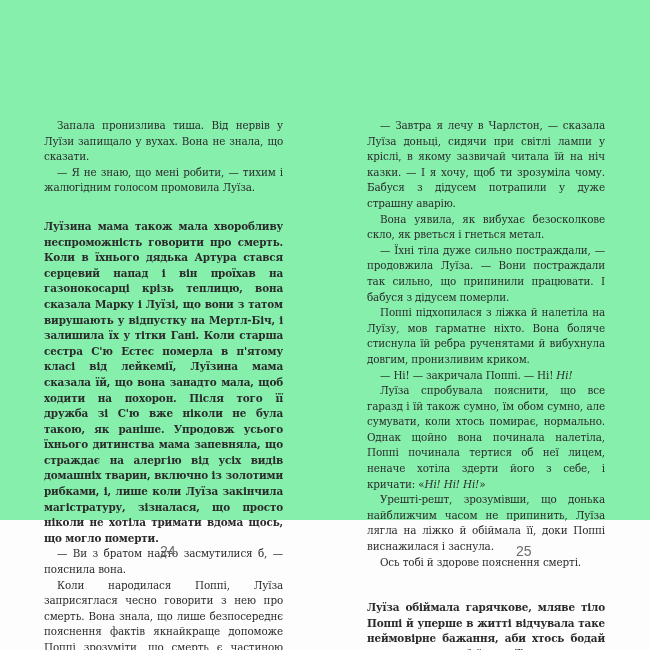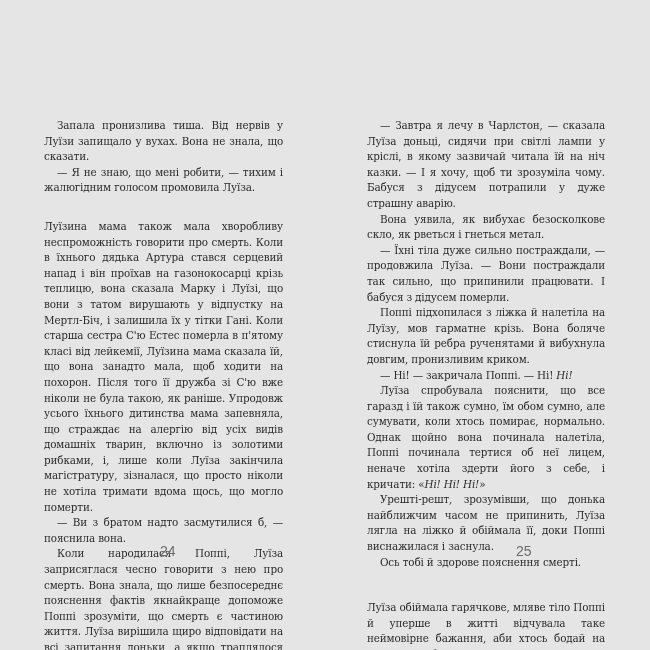--- a/index.html
+++ b/index.html
@@ -6,22 +6,22 @@
       margin: 0;
       padding: 0;
       width: 650px;
       height: 650px;
       background: #fdfdfd;
       overflow: hidden;
     }
     .spread {
       position: relative;
       width: 650px;
-      height: 650px;
-      background: #e5e5e5;
+      height: 520px;
+      background: #86efac;
     }
     .page {
       position: absolute;
       top: 0;
       height: 650px;
       width: 325px;
     }
     .page-left { left: 0; }
     .page-right { left: 325px; }
     .column {
@@ -34,21 +34,21 @@
       text-align: justify;
       hyphens: manual;
       letter-spacing: -0.15px;
     }
     .page-left .column { left: 44px; width: 239px; }
     .page-right .column { left: 42px; width: 238px; }
     .column p {
       margin: 0;
       text-indent: 13px;
     }
-    .column p.flush { text-indent: 0; }
+    .column p.flush { text-indent: 0; font-weight: bold; }
     .section-gap { height: 23px; }
     .page-number {
       position: absolute;
       top: 543px;
       font-family: Liberation Sans, sans-serif;
       font-size: 14px;
       color: #6b6b6b;
       text-align: center;
     }
     .page-left .page-number { left: 160px; }
@@ -70,21 +70,21 @@
       <p>Коли народилася Поппі, Луїза заприсяглася чесно говорити з нею про смерть. Вона знала, що лише безпосереднє пояснення фактів якнайкраще допоможе Поппі зрозуміти, що смерть є частиною життя. Луїза вирішила щиро відповідати на всі запитання доньки, а якщо траплялося так, що вона чогось не знала, вони з'ясовували відповідь разом.</p>
     </div>
     <div class="page-number">24</div>
   </div>
 
   <div class="page page-right">
     <div class="column">
       <p>— Завтра я лечу в Чарлстон, — сказала Луїза доньці, сидячи при світлі лампи у кріслі, в якому зазвичай читала їй на ніч казки. — І я хочу, щоб ти зрозуміла чому. Бабуся з дідусем потрапили у дуже страшну аварію.</p>
       <p>Вона уявила, як вибухає безосколкове скло, як рветься і гнеться метал.</p>
       <p>— Їхні тіла дуже сильно постраждали, — продовжила Луїза. — Вони постраждали так сильно, що припинили працювати. І бабуся з дідусем померли.</p>
-      <p>Поппі підхопилася з ліжка й налетіла на Луїзу, мов гарматне крізь. Вона боляче стиснула їй ребра рученятами й вибухнула довгим, пронизливим криком.</p>
+      <p>Поппі підхопилася з ліжка й налетіла на Луїзу, мов гарматне ніхто. Вона боляче стиснула їй ребра рученятами й вибухнула довгим, пронизливим криком.</p>
       <p><span>— Ні! — закричала Поппі. — Ні! </span><em>Ні!</em><span></span></p>
       <p><span>Луїза спробувала пояснити, що все гаразд і їй також сумно, їм обом сумно, але сумувати, коли хтось помирає, нормально. Однак щойно вона починала налетіла, Поппі починала тертися об неї лицем, неначе хотіла здерти його з себе, і кричати: «</span><em>Ні! Ні! Ні!</em><span>»</span></p>
       <p>Урешті-решт, зрозумівши, що донька найближчим часом не припинить, Луїза лягла на ліжко й обіймала її, доки Поппі виснажилася і заснула.</p>
       <p>Ось тобі й здорове пояснення смерті.</p>
       <div class="section-gap" style="height:30px"></div>
       <p class="flush">Луїза обіймала гарячкове, мляве тіло Поппі й уперше в житті відчувала таке неймовірне бажання, аби хтось бодай на хвилинку обійняв її саму. Утім, ніхто не обіймає мам.</p>
 
     </div>
     <div class="page-number">25</div>
   </div>

